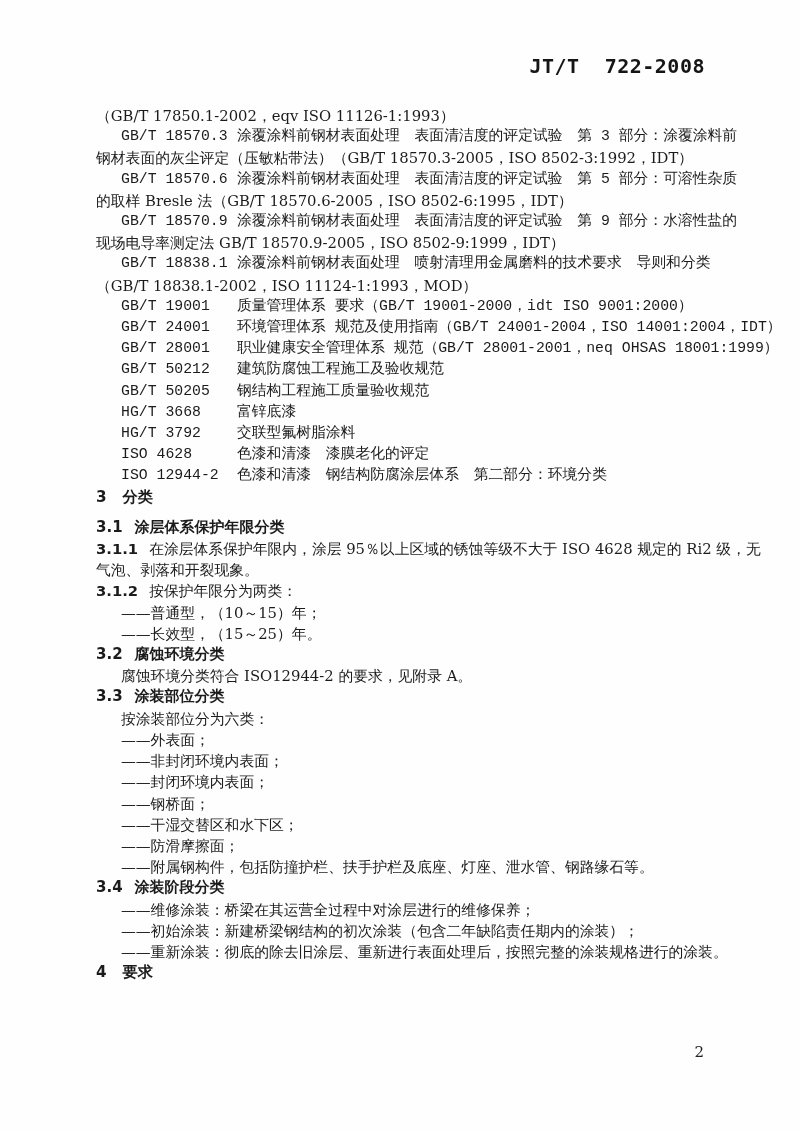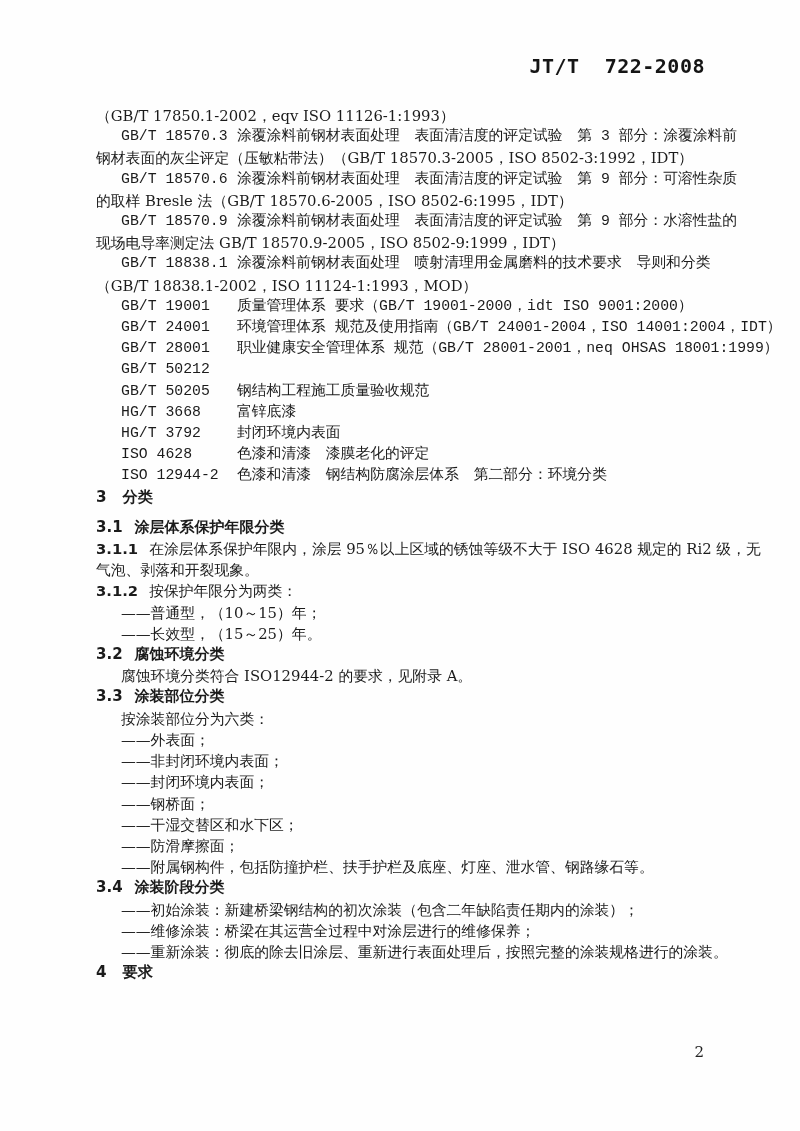--- a/index.html
+++ b/index.html
@@ -92,21 +92,21 @@
 
   <div id="doc-body">
       <div class="line plain">（GB/T 17850.1-2002，eqv ISO 11126-1:1993）</div>
       <div class="line ref indent1">
         <span class="code">GB/T 18570.3</span>
         <span class="desc">涂覆涂料前钢材表面处理　表面清洁度的评定试验　第 3 部分：涂覆涂料前</span>
       </div>
       <div class="line plain">钢材表面的灰尘评定（压敏粘带法）（GB/T 18570.3-2005，ISO 8502-3:1992，IDT）</div>
       <div class="line ref indent1">
         <span class="code">GB/T 18570.6</span>
-        <span class="desc">涂覆涂料前钢材表面处理　表面清洁度的评定试验　第 9 部分：可溶性杂质</span>
+        <span class="desc">涂覆涂料前钢材表面处理　表面清洁度的评定试验　第 5 部分：可溶性杂质</span>
       </div>
       <div class="line plain">的取样 Bresle 法（GB/T 18570.6-2005，ISO 8502-6:1995，IDT）</div>
       <div class="line ref indent1">
         <span class="code">GB/T 18570.9</span>
         <span class="desc">涂覆涂料前钢材表面处理　表面清洁度的评定试验　第 9 部分：水溶性盐的</span>
       </div>
       <div class="line plain">现场电导率测定法 GB/T 18570.9-2005，ISO 8502-9:1999，IDT）</div>
       <div class="line ref indent1">
         <span class="code">GB/T 18838.1</span>
         <span class="desc">涂覆涂料前钢材表面处理　喷射清理用金属磨料的技术要求　导则和分类</span>
@@ -119,32 +119,33 @@
       <div class="line ref indent1">
         <span class="code">GB/T 24001</span>
         <span class="desc">环境管理体系 规范及使用指南（GB/T 24001-2004，ISO 14001:2004，IDT）</span>
       </div>
       <div class="line ref indent1">
         <span class="code">GB/T 28001</span>
         <span class="desc">职业健康安全管理体系 规范（GB/T 28001-2001，neq OHSAS 18001:1999）</span>
       </div>
       <div class="line ref indent1">
         <span class="code">GB/T 50212</span>
+        <span class="desc">建筑防腐蚀工程施工及验收规范</span>
       </div>
       <div class="line ref indent1">
         <span class="code">GB/T 50205</span>
         <span class="desc">钢结构工程施工质量验收规范</span>
       </div>
       <div class="line ref indent1">
         <span class="code">HG/T 3668</span>
         <span class="desc">富锌底漆</span>
       </div>
       <div class="line ref indent1">
         <span class="code">HG/T 3792</span>
-        <span class="desc">封闭环境内表面</span>
+        <span class="desc">交联型氟树脂涂料</span>
       </div>
       <div class="line ref indent1">
         <span class="code">ISO 4628</span>
         <span class="desc">色漆和清漆　漆膜老化的评定</span>
       </div>
       <div class="line ref indent1">
         <span class="code">ISO 12944-2</span>
         <span class="desc">色漆和清漆　钢结构防腐涂层体系　第二部分：环境分类</span>
       </div>
       <div class="line h1"><span class="num">3</span><span class="txt">分类</span></div>
@@ -159,20 +160,20 @@
       <div class="line h2"><span class="num">3.3</span><span class="txt">涂装部位分类</span></div>
       <div class="line plain indent1">按涂装部位分为六类：</div>
       <div class="line plain indent1">——外表面；</div>
       <div class="line plain indent1">——非封闭环境内表面；</div>
       <div class="line plain indent1">——封闭环境内表面；</div>
       <div class="line plain indent1">——钢桥面；</div>
       <div class="line plain indent1">——干湿交替区和水下区；</div>
       <div class="line plain indent1">——防滑摩擦面；</div>
       <div class="line plain indent1">——附属钢构件，包括防撞护栏、扶手护栏及底座、灯座、泄水管、钢路缘石等。</div>
       <div class="line h2"><span class="num">3.4</span><span class="txt">涂装阶段分类</span></div>
+      <div class="line plain indent1">——维修涂装：桥梁在其运营全过程中对涂层进行的维修保养；</div>
       <div class="line plain indent1">——初始涂装：新建桥梁钢结构的初次涂装（包含二年缺陷责任期内的涂装）；</div>
-      <div class="line plain indent1">——维修涂装：桥梁在其运营全过程中对涂层进行的维修保养；</div>
       <div class="line plain indent1">——重新涂装：彻底的除去旧涂层、重新进行表面处理后，按照完整的涂装规格进行的涂装。</div>
       <div class="line h1"><span class="num">4</span><span class="txt">要求</span></div>
     </div>
 
   <div id="page-number">2</div>
 </div>
 
 </body></html>

